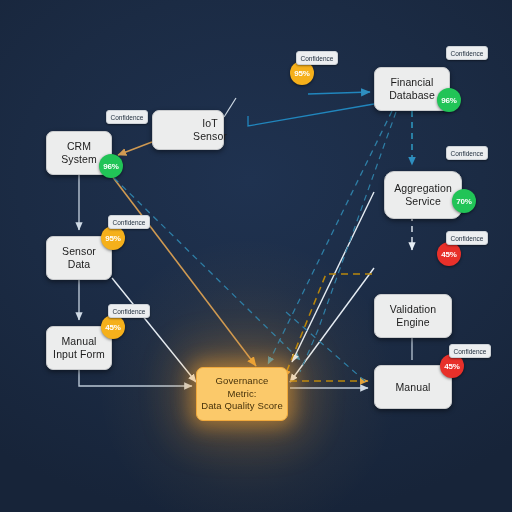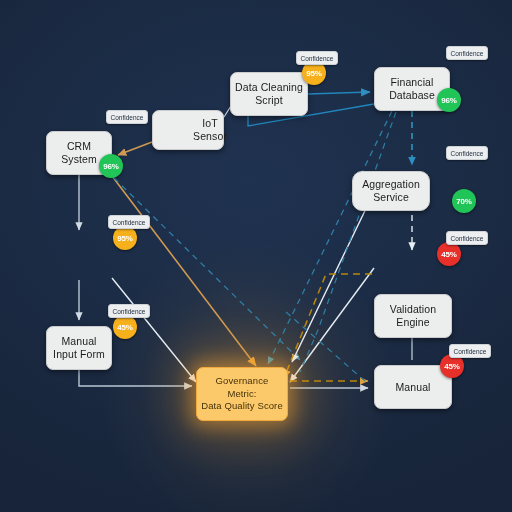--- a/index.html
+++ b/index.html
@@ -68,21 +68,21 @@
     align-items: center;
     justify-content: center;
     font-size: 8px;
     font-weight: bold;
     color: #ffffff;
     letter-spacing: -0.2px;
     box-shadow: 0 1px 3px rgba(0,0,0,0.5);
     z-index: 8;
   }
   .badge.green  { background: #21c457; margin-top: 32px; }
-  .badge.amber  { background: #f5b01b; margin-left: 12px; }
+  .badge.amber  { background: #f5b01b; }
   .badge.red    { background: #e8302a; }
 
   .tip {
     position: absolute;
     background: #eceef0;
     color: #22303f;
     border: 1px solid #cdd2d7;
     border-radius: 3px;
     font-size: 6.5px;
     line-height: 9px;
@@ -210,48 +210,48 @@
       <span>System</span>
     </div>
   </div>
 
   <div class="node" style="left:152px;top:110px;width:72px;height:40px;padding-left:48px;">
     <div>
       <span>IoT Sensor</span>
     </div>
   </div>
 
-  <div class="node" style="left:230px;top:72px;width:78px;height:44px;">
-    <div>
-      <span>Data Cleaning</span>
-      <span>Script</span>
-    </div>
-  </div>
 
   <div class="node" style="left:374px;top:67px;width:76px;height:44px;">
     <div>
       <span>Financial</span>
       <span>Database</span>
     </div>
   </div>
 
-  <div class="node" style="left:352px;top:171px;width:78px;height:40px;border-radius:10px;">
+  <div class="node" style="left:384px;top:171px;width:78px;height:48px;border-radius:10px;">
     <div>
       <span>Aggregation</span>
       <span>Service</span>
     </div>
   </div>
 
   <div class="node" style="left:374px;top:256px;width:78px;height:44px;margin-top:38px;">
     <div>
       <span>Validation</span>
       <span>Engine</span>
     </div>
   </div>
 
+  <div class="node" style="left:46px;top:236px;width:66px;height:44px;">
+    <div>
+      <span>Sensor</span>
+      <span>Data</span>
+    </div>
+  </div>
 
   <div class="node" style="left:46px;top:326px;width:66px;height:44px;">
     <div>
       <span>Manual</span>
       <span>Input Form</span>
     </div>
   </div>
 
   <div class="node" style="left:374px;top:365px;width:78px;height:44px;">
     <div>

